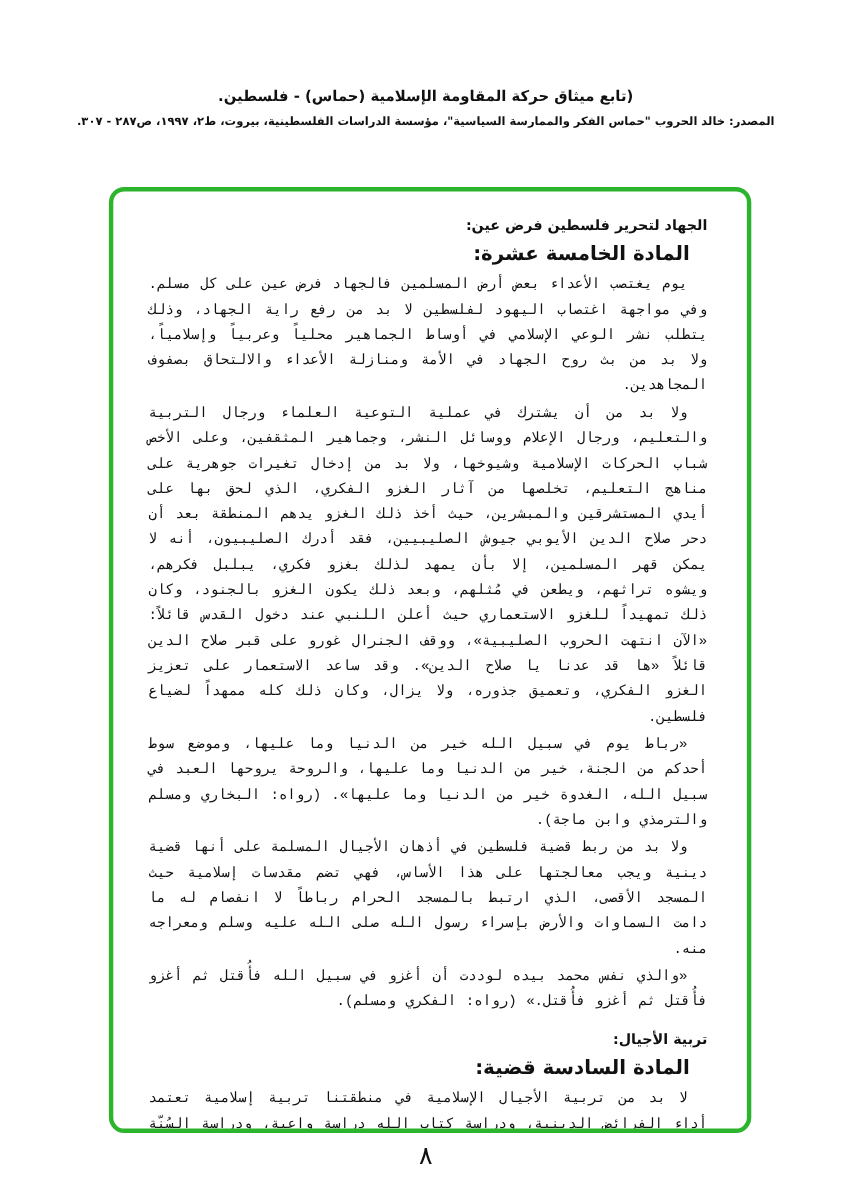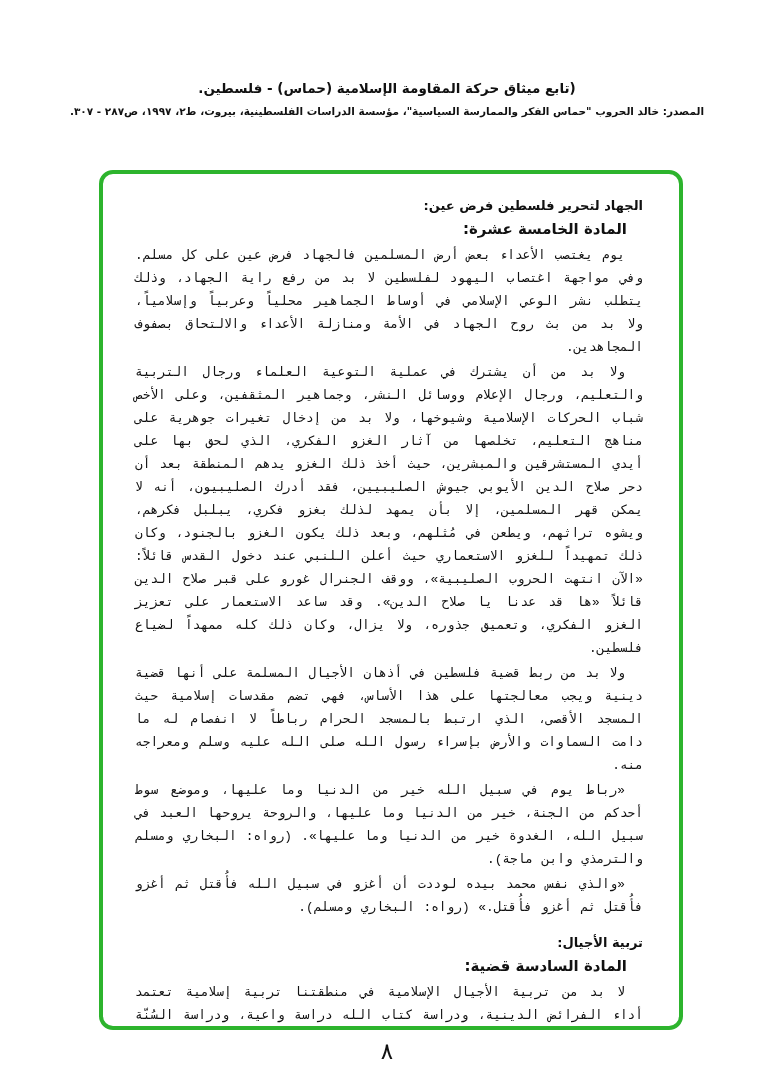--- a/index.html
+++ b/index.html
@@ -50,21 +50,21 @@
   }
   .section { direction: rtl; }
   .section + .section { margin-top: 16px; }
   .section-heading {
     font-size: 13px;
     font-weight: bold;
     margin: 0 0 7px 0;
     text-align: right;
   }
   .article-heading {
-    font-size: 15px;
+    font-size: 18px;
     font-weight: bold;
     margin: 0 0 6px 0;
     padding-right: 16px;
     text-align: right;
   }
   .body-paragraph {
     font-size: 12.8px;
     line-height: 23px;
     text-align: justify;
     text-indent: 18px;
@@ -92,23 +92,23 @@
     <div class="doc-source">المصدر: خالد الحروب "حماس الفكر والممارسة السياسية"، مؤسسة الدراسات الفلسطينية، بيروت، ط٢، ١٩٩٧، ص٢٨٧ - ٣٠٧.</div>
   </div>
 
   <div class="content-frame">
 
     <div class="section">
       <h2 class="section-heading">الجهاد لتحرير فلسطين فرض عين:</h2>
       <h3 class="article-heading">المادة الخامسة عشرة:</h3>
       <p class="body-paragraph">يوم يغتصب الأعداء بعض أرض المسلمين فالجهاد فرض عين على كل مسلم. وفي مواجهة اغتصاب اليهود لفلسطين لا بد من رفع راية الجهاد، وذلك يتطلب نشر الوعي الإسلامي في أوساط الجماهير محلياً وعربياً وإسلامياً، ولا بد من بث روح الجهاد في الأمة ومنازلة الأعداء والالتحاق بصفوف المجاهدين.</p>
       <p class="body-paragraph">ولا بد من أن يشترك في عملية التوعية العلماء ورجال التربية والتعليم، ورجال الإعلام ووسائل النشر، وجماهير المثقفين، وعلى الأخص شباب الحركات الإسلامية وشيوخها، ولا بد من إدخال تغيرات جوهرية على مناهج التعليم، تخلصها من آثار الغزو الفكري، الذي لحق بها على أيدي المستشرقين والمبشرين، حيث أخذ ذلك الغزو يدهم المنطقة بعد أن دحر صلاح الدين الأيوبي جيوش الصليبيين، فقد أدرك الصليبيون، أنه لا يمكن قهر المسلمين، إلا بأن يمهد لذلك بغزو فكري، يبلبل فكرهم، ويشوه تراثهم، ويطعن في مُثلهم، وبعد ذلك يكون الغزو بالجنود، وكان ذلك تمهيداً للغزو الاستعماري حيث أعلن اللنبي عند دخول القدس قائلاً: «الآن انتهت الحروب الصليبية»، ووقف الجنرال غورو على قبر صلاح الدين قائلاً «ها قد عدنا يا صلاح الدين». وقد ساعد الاستعمار على تعزيز الغزو الفكري، وتعميق جذوره، ولا يزال، وكان ذلك كله ممهداً لضياع فلسطين.</p>
+      <p class="body-paragraph">«رباط يوم في سبيل الله خير من الدنيا وما عليها، وموضع سوط أحدكم من الجنة، خير من الدنيا وما عليها، والروحة يروحها العبد في سبيل الله، الغدوة خير من الدنيا وما عليها». (رواه: البخاري ومسلم والترمذي وابن ماجة).</p>
       <p class="body-paragraph">ولا بد من ربط قضية فلسطين في أذهان الأجيال المسلمة على أنها قضية دينية ويجب معالجتها على هذا الأساس، فهي تضم مقدسات إسلامية حيث المسجد الأقصى، الذي ارتبط بالمسجد الحرام رباطاً لا انفصام له ما دامت السماوات والأرض بإسراء رسول الله صلى الله عليه وسلم ومعراجه منه.</p>
-      <p class="body-paragraph">«رباط يوم في سبيل الله خير من الدنيا وما عليها، وموضع سوط أحدكم من الجنة، خير من الدنيا وما عليها، والروحة يروحها العبد في سبيل الله، الغدوة خير من الدنيا وما عليها». (رواه: البخاري ومسلم والترمذي وابن ماجة).</p>
-      <p class="body-paragraph">«والذي نفس محمد بيده لوددت أن أغزو في سبيل الله فأُقتل ثم أغزو فأُقتل ثم أغزو فأُقتل.» (رواه: البخاري ومسلم).</p>
+      <p class="body-paragraph">«والذي نفس محمد بيده لوددت أن أغزو في سبيل الله فأُقتل ثم أغزو فأُقتل ثم أغزو فأُقتل.» (رواه: الفكري ومسلم).</p>
     </div>
 
     <div class="section">
       <h2 class="section-heading">تربية الأجيال:</h2>
       <h3 class="article-heading">المادة السادسة قضية:</h3>
       <p class="body-paragraph">لا بد من تربية الأجيال الإسلامية في منطقتنا تربية إسلامية تعتمد أداء الفرائض الدينية، ودراسة كتاب الله دراسة واعية، ودراسة السُنّة النبوية، والاطلاع على التاريخ والتراث الإسلامي من مصادره الموثقة، وبتوجيهات المتخصصين وأهل العلم، واعتماد المناهج التي تكون لدى المسلم تصوراً سليماً في الفكر والاعتقاد مع ضرورة الدراسة الواعية عن العدو وإمكاناته المادية والبشرية، والتعرف على مواطن ضعفه</p>
     </div>
 
   </div>
 

